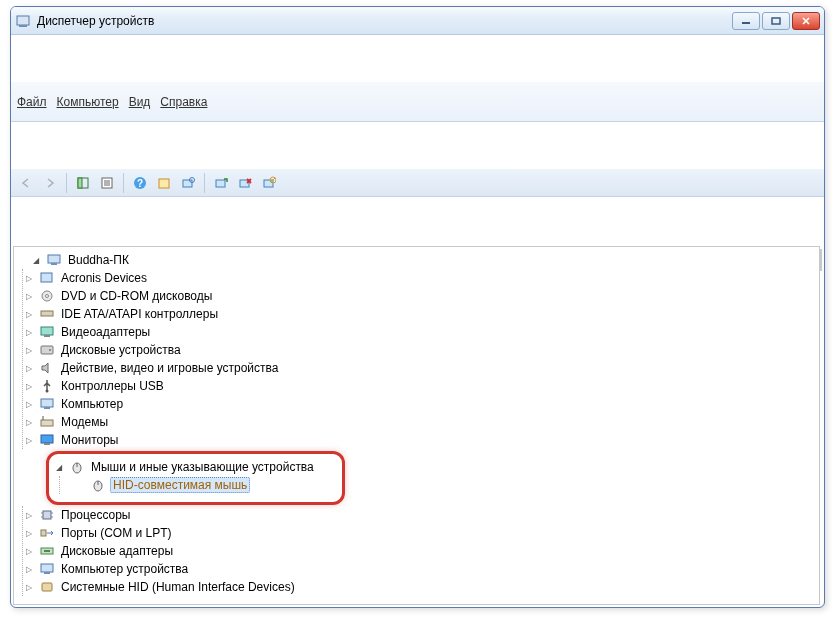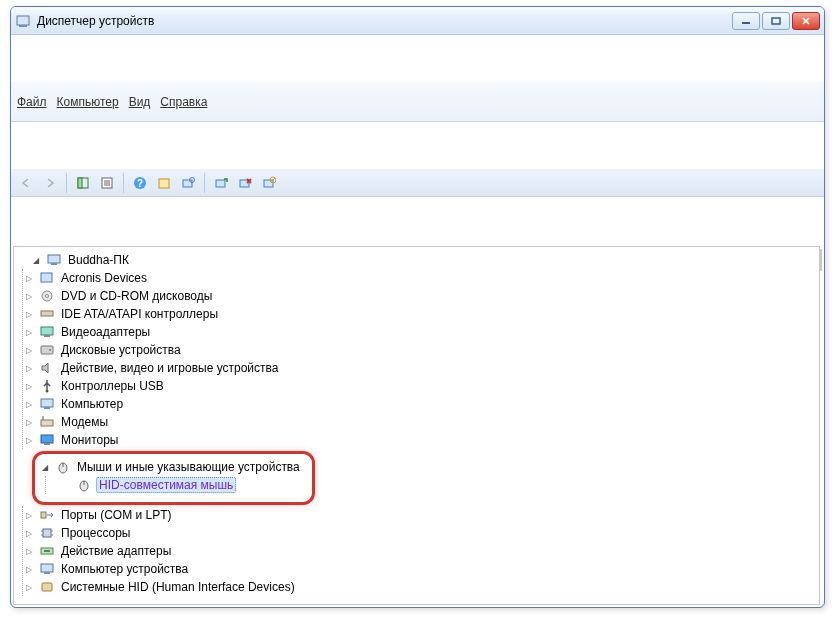--- a/index.html
+++ b/index.html
@@ -92,21 +92,21 @@
     display: flex; align-items: center;
     height: 18px;
     padding-right: 4px;
   }
   .node-label { padding: 0 2px; }
   .node-label.selected {
     background: #d4e7fb;
     border: 1px dotted #5b8ac4;
     border-radius: 2px;
     padding: 0 2px;
-    color: #6d28d9;
+    color: #a16207;
   }
   .toggle {
     width: 12px; height: 12px;
     display: inline-flex; align-items: center; justify-content: center;
     margin-right: 2px;
     color: #777;
     font-size: 8px;
     cursor: pointer;
   }
   .toggle.collapsed::before { content: "▷"; }
@@ -119,22 +119,22 @@
     font-size: 12px;
   }
   .children { padding-left: 20px; }
   .dotted-line {
     border-left: 1px dotted #b0b0b0;
     margin-left: 6px; padding-left: 14px;
   }
   .highlight-box {
     border: 3px solid #d03530;
     border-radius: 12px;
-    padding: 4px 6px 8px 4px;
-    margin-left: 16px;
+    padding: 4px 22px 8px 4px;
+    margin-left: 30px;
     margin-top: 2px;
     margin-bottom: 1px;
     box-shadow: 0 0 6px rgba(208,53,48,0.25);
     display: inline-block;
   }
   .statusbar {
     height: 22px;
     border: 1px solid #c8c8c8;
     margin-top: 3px;
     background: linear-gradient(to bottom,#f6f6f6,#ececec);
@@ -409,52 +409,52 @@
                 </div>
               </div>
             </div>
 
             <ul id="categories-after" class="children dotted-line">
                 <li>
                   <div class="node-row">
     <span class="toggle collapsed"></span>
     <span class="dev-icon">
                       <svg width="16" height="16">
-                        <rect x="2" y="5" width="5" height="6" fill="#d8d0c0" stroke="#8a7a50"></rect>
-                        <path d="M8 8 L14 8 M12 6 L14 8 L12 10" stroke="#4a7ac0" fill="none"></path>
-                      </svg>
-                    </span>
-    <span class="node-label">Порты (COM и LPT)</span>
-  </div>
-                </li>
-                <li>
-                  <div class="node-row">
-    <span class="toggle collapsed"></span>
-    <span class="dev-icon">
-                      <svg width="16" height="16">
                         <rect x="4" y="4" width="8" height="8" fill="#d0d8e8" stroke="#5a6a90"></rect>
                         <line x1="2" y1="6" x2="4" y2="6" stroke="#888"></line>
                         <line x1="2" y1="10" x2="4" y2="10" stroke="#888"></line>
                         <line x1="12" y1="6" x2="14" y2="6" stroke="#888"></line>
                         <line x1="12" y1="10" x2="14" y2="10" stroke="#888"></line>
                       </svg>
                     </span>
     <span class="node-label">Процессоры</span>
   </div>
                 </li>
                 <li>
                   <div class="node-row">
     <span class="toggle collapsed"></span>
     <span class="dev-icon">
                       <svg width="16" height="16">
+                        <rect x="2" y="5" width="5" height="6" fill="#d8d0c0" stroke="#8a7a50"></rect>
+                        <path d="M8 8 L14 8 M12 6 L14 8 L12 10" stroke="#4a7ac0" fill="none"></path>
+                      </svg>
+                    </span>
+    <span class="node-label">Порты (COM и LPT)</span>
+  </div>
+                </li>
+                <li>
+                  <div class="node-row">
+    <span class="toggle collapsed"></span>
+    <span class="dev-icon">
+                      <svg width="16" height="16">
                         <rect x="2" y="5" width="12" height="6" fill="#c8e0c8" stroke="#4a8a4a"></rect>
                         <rect x="5" y="7" width="6" height="2" fill="#4a8a4a"></rect>
                       </svg>
                     </span>
-    <span class="node-label">Действие адаптеры</span>
+    <span class="node-label">Дисковые адаптеры</span>
   </div>
                 </li>
                 <li>
                   <div class="node-row">
     <span class="toggle collapsed"></span>
     <span class="dev-icon">
                       <svg width="16" height="16">
                         <rect x="2" y="3" width="12" height="8" fill="#cfe2f5" stroke="#4c7ab0"></rect>
                         <rect x="5" y="11" width="6" height="2" fill="#7090b8"></rect>
                       </svg>

